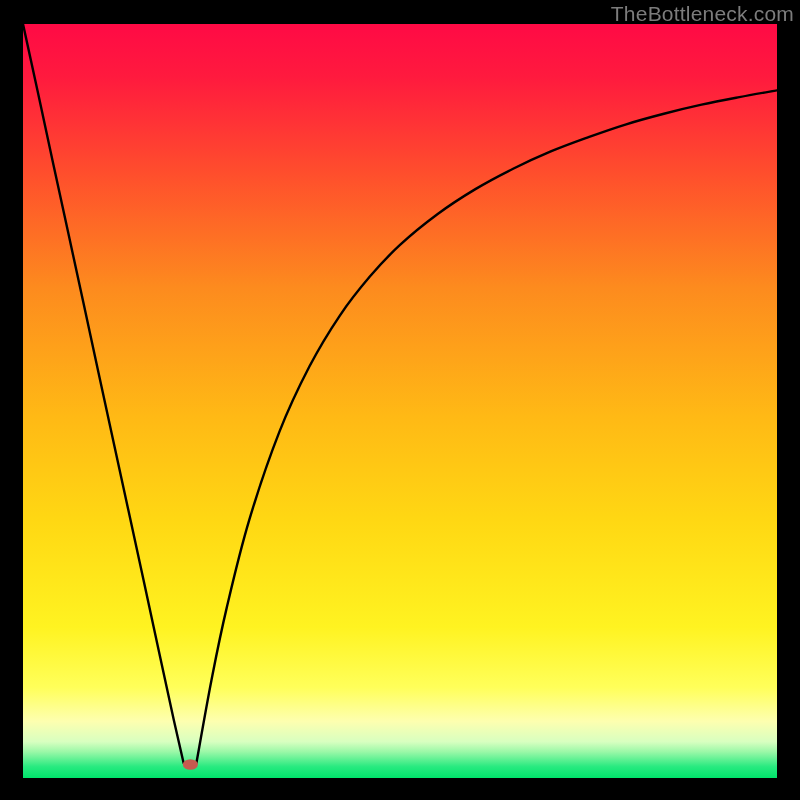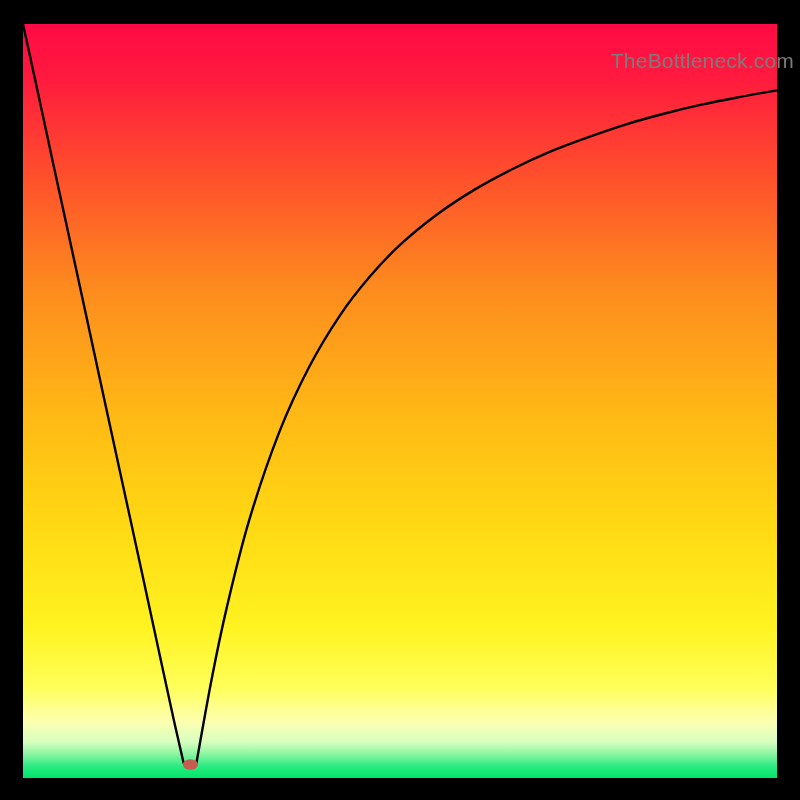--- a/index.html
+++ b/index.html
@@ -27,21 +27,20 @@
     height: 754px;
   }
   .watermark {
     position: absolute;
     top: 2px;
     right: 6px;
     color: #7c7c7c;
     font-size: 21px;
     font-weight: 400;
     letter-spacing: 0.2px;
-    margin-top: 47px;
   }
 </style>
 </head>
 <body>
 
 <div class="frame">
   <svg class="plot" viewBox="0 0 754 754" preserveAspectRatio="none">
     <defs>
       <linearGradient id="bg" x1="0" y1="0" x2="0" y2="1">
         <stop offset="0.00" stop-color="#ff0a45"></stop>

